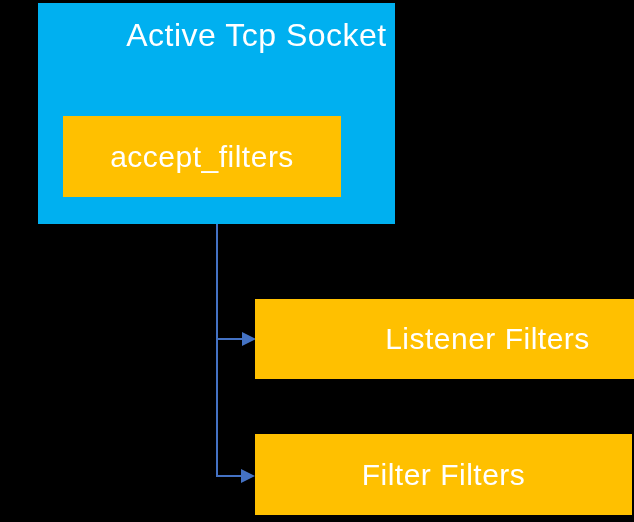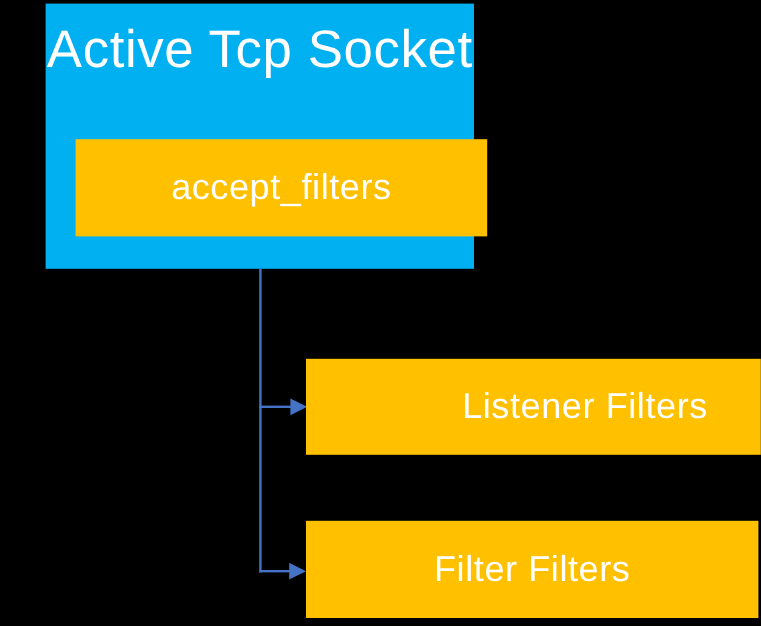--- a/index.html
+++ b/index.html
@@ -35,31 +35,32 @@
     height: 221px;
     background: var(--node-cyan);
   }
   .root-title {
     position: absolute;
     left: 0;
     top: 14px;
     width: 100%;
     text-align: center;
     color: var(--label-text);
-    font-size: 44px;
+    font-size: 32px;
     font-weight: 300;
     letter-spacing: 0.5px;
     white-space: nowrap;
+    padding-left: 40px;
   }
   
   .inner-node {
     position: absolute;
     left: 25px;   
     top: 113px;   
-    width: 343px;
+    width: 278px;
     height: 81px;
     background: var(--node-gold);
     display: flex;
     align-items: center;
     justify-content: center;
   }
   .node-label {
     color: var(--label-text);
     font-size: 30px;
     font-weight: 300;

